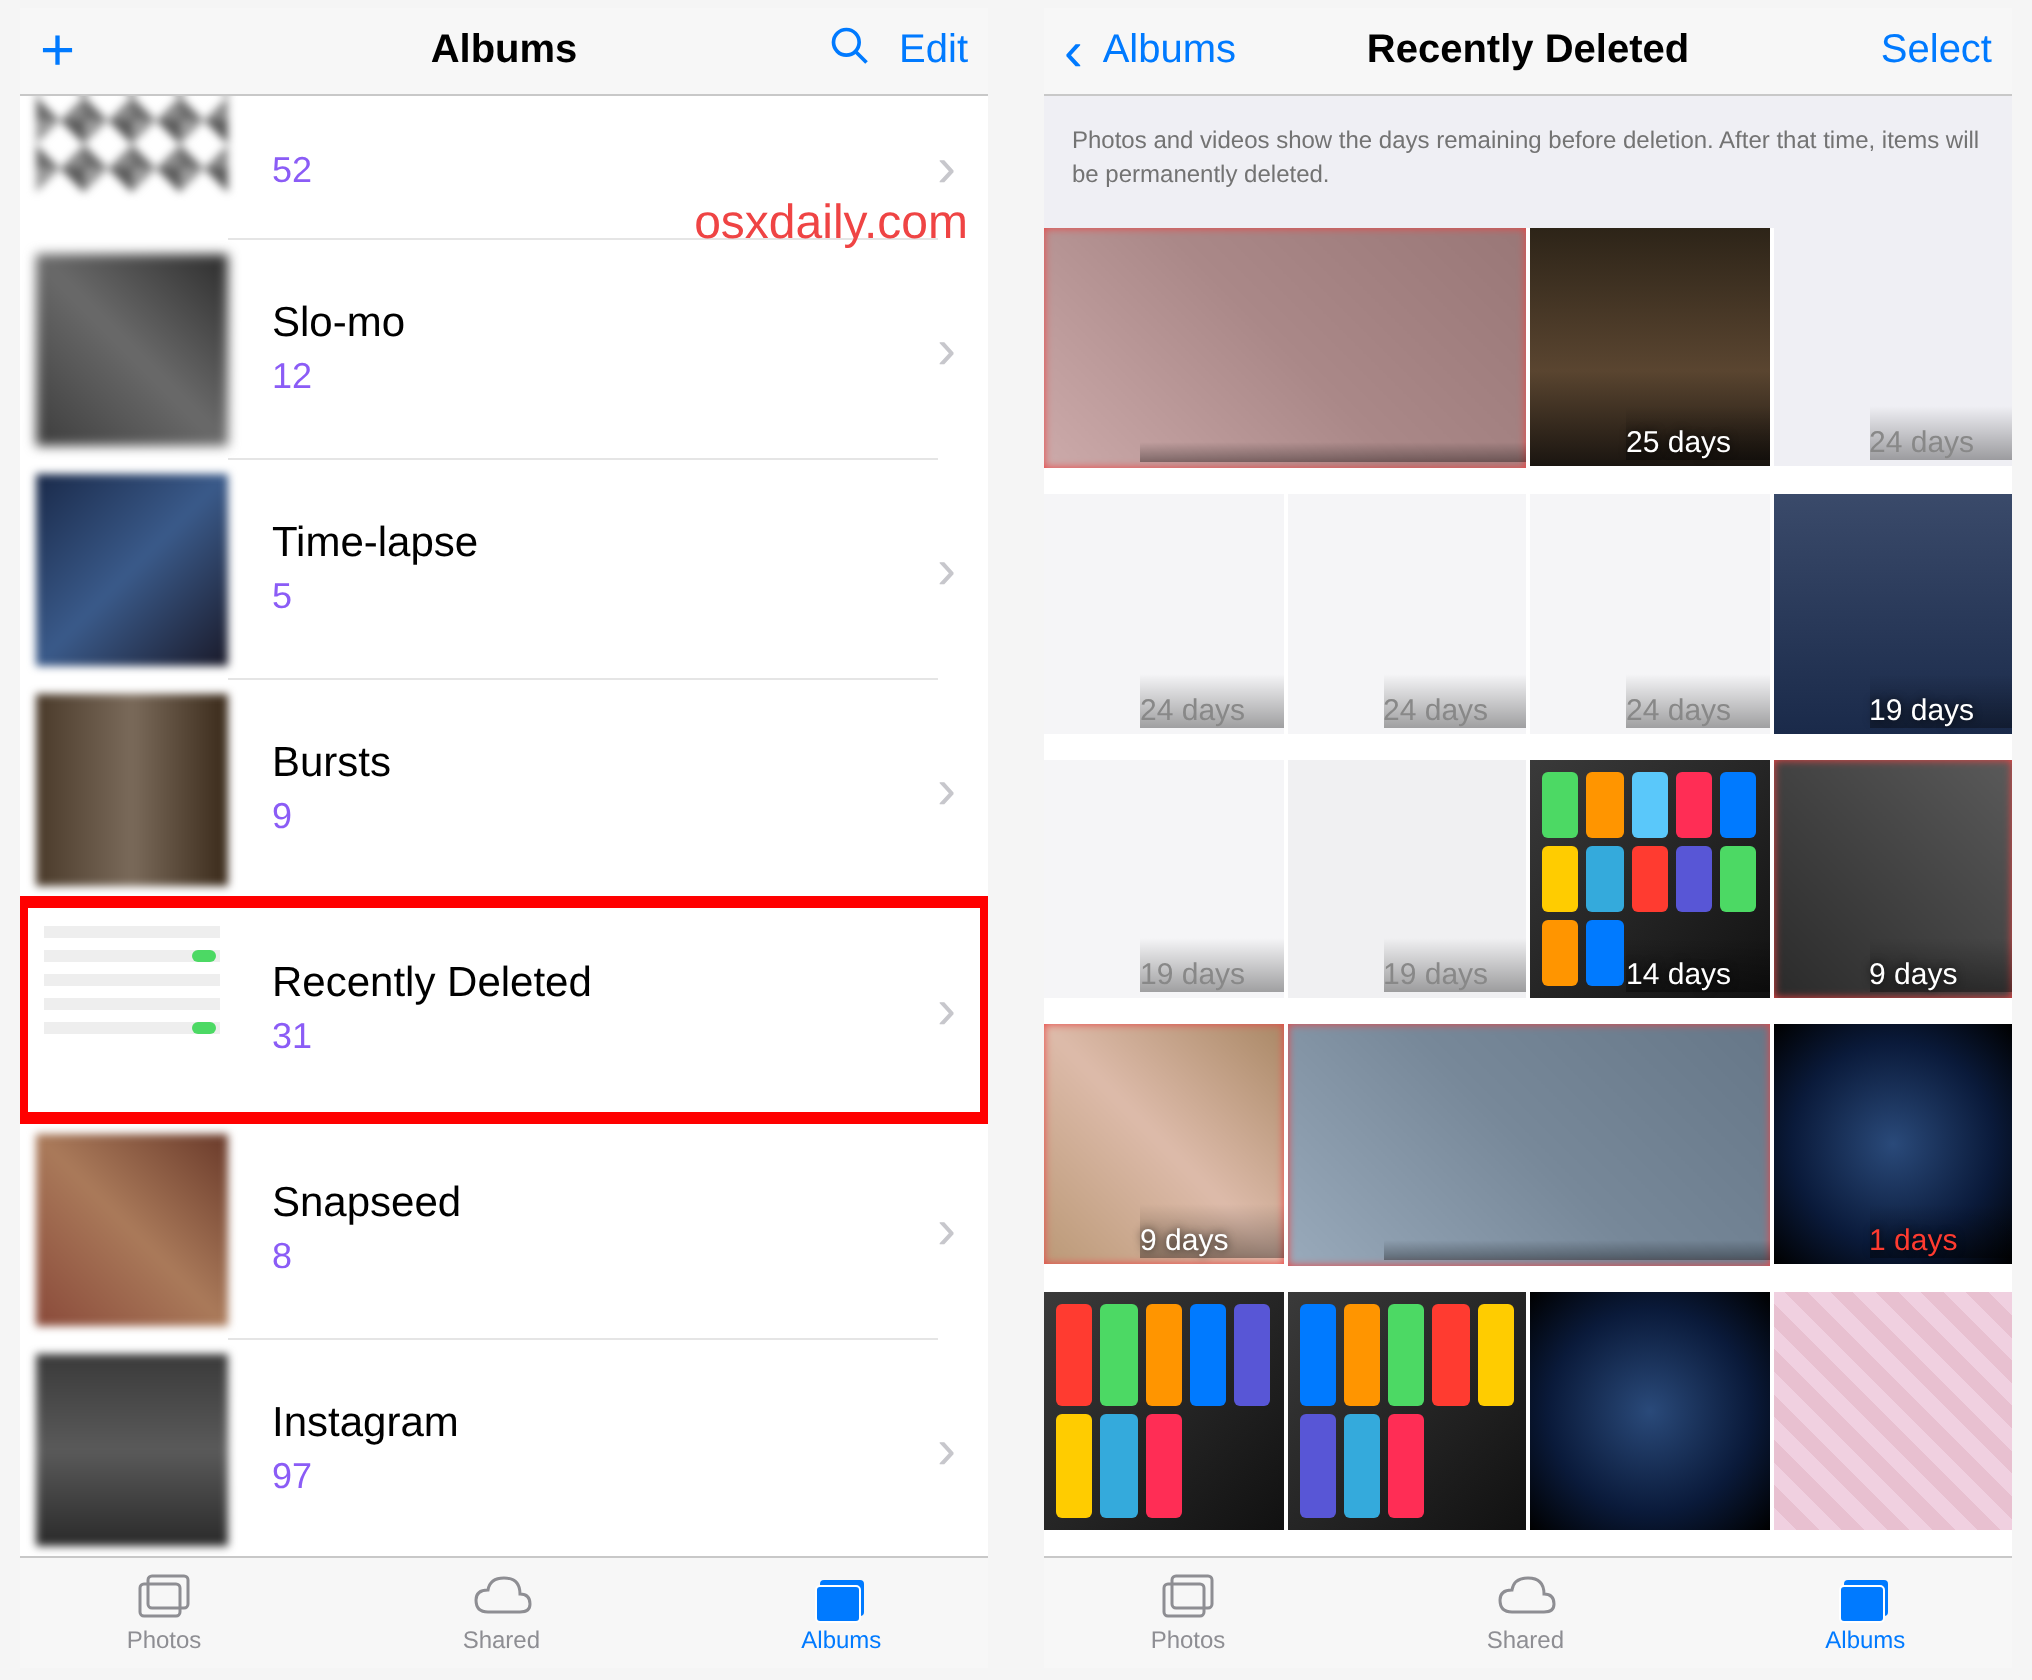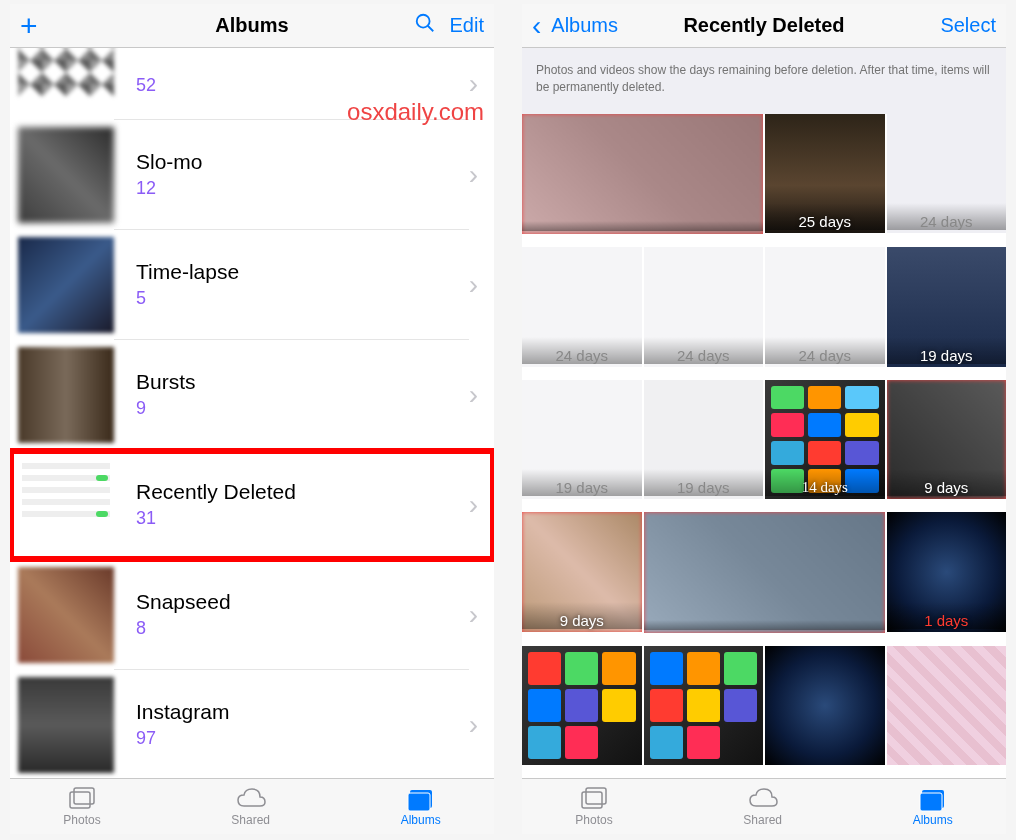--- a/index.html
+++ b/index.html
@@ -152,35 +152,34 @@
     position: relative;
     aspect-ratio: 1/1;
     background: #ef4444;
     overflow: hidden;
   }
   .thumb .pixelate { position: absolute; inset: 0; }
   .days-label {
     position: absolute;
     bottom: 3px;
     width: 100%;
-    text-align: center;
     color: #fff;
     font-size: 15px;
     text-shadow: 0 0 4px rgba(0,0,0,0.8);
     background: linear-gradient(transparent, rgba(0,0,0,0.35));
     padding-top: 10px;
+    margin-left: 48px;
   }
   .days-label.red { color: #ff3b30; }
   .icons-thumb {
     background: linear-gradient(135deg, #3a3a3a, #111);
     display: grid;
-    grid-template-columns: repeat(3, 1fr);
+    grid-template-columns: repeat(5, 1fr);
     gap: 4px;
     padding: 6px;
-    font-family: Liberation Serif, serif;
   }
   .app-icon { border-radius: 3px; }
   .glass-thumb { background: linear-gradient(180deg, #2d2418, #5a4530 60%, #1a1510); }
   .swirl-thumb { background: radial-gradient(circle at 50% 50%, #2a4a7a, #0a1a3a 60%, #000); }
   .keyboard-thumb { background: repeating-linear-gradient(45deg, #f0d0e0, #f0d0e0 8px, #e8c0d0 8px, #e8c0d0 16px); }
   .row-thumb-settings {
     background: #fff;
     display: flex;
     flex-direction: column;
     gap: 6px;

